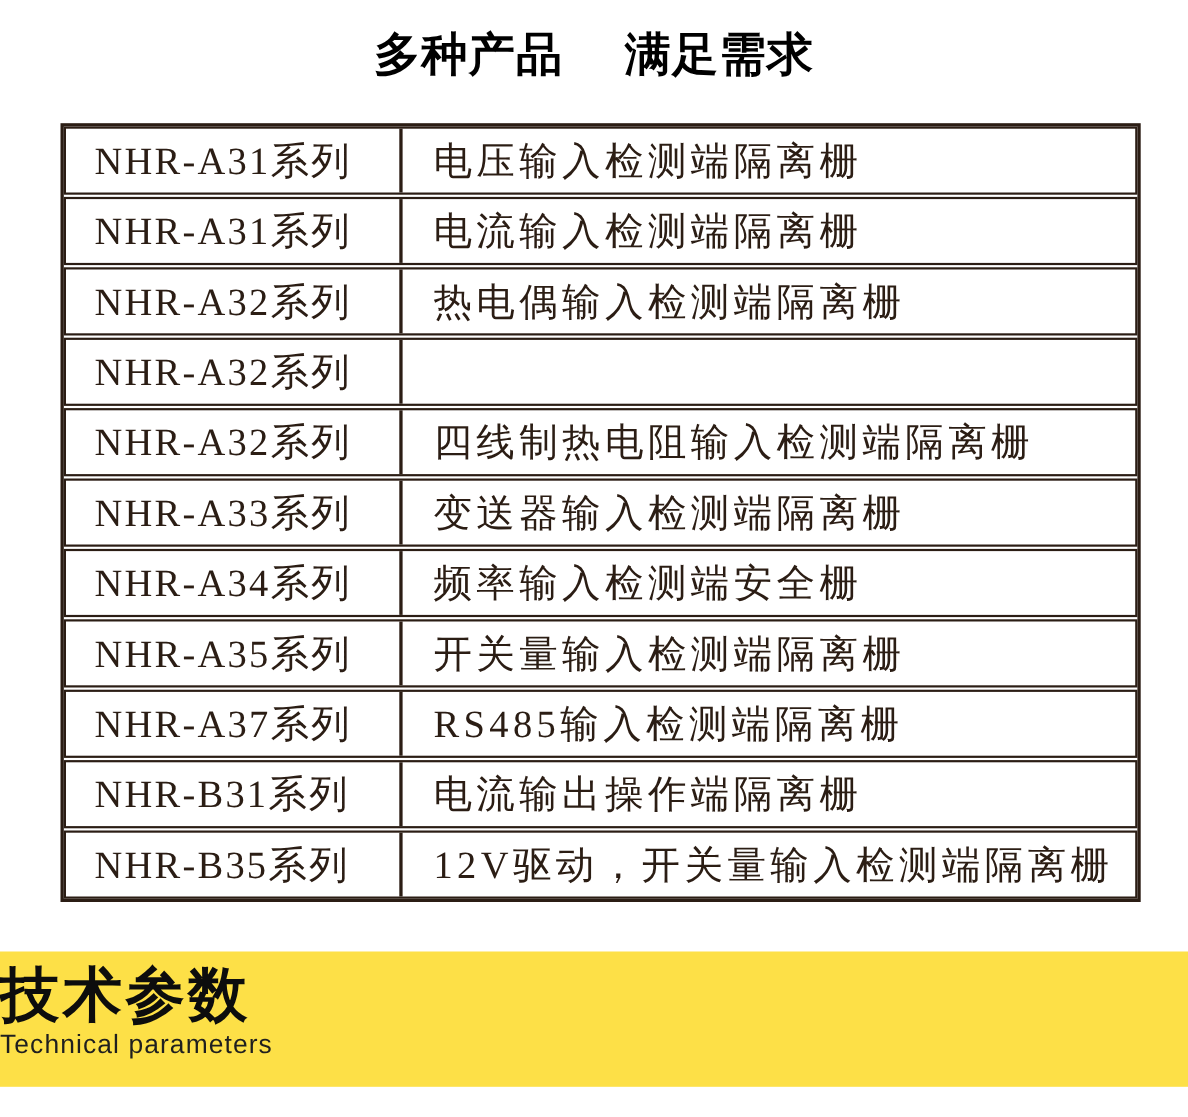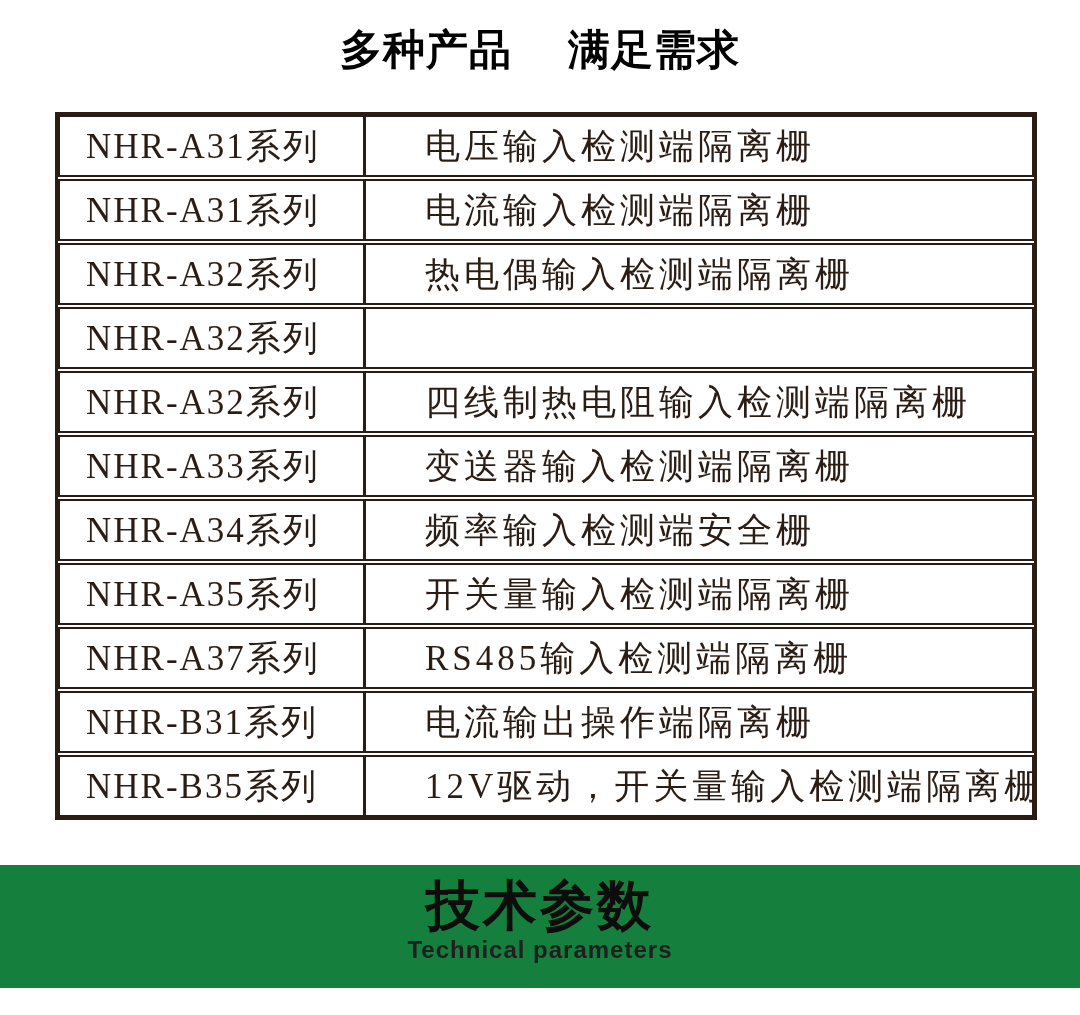--- a/index.html
+++ b/index.html
@@ -44,21 +44,20 @@
     box-sizing: border-box;
     border: 3px solid #2b1d14;
     background: #ffffff;
   }
   .table-row {
     display: flex;
     border: 2px solid #2b1d14;
     margin-bottom: 2px;           
     height: 58px;
     box-sizing: content-box;
-    gap: 31px;
   }
   .table-row:last-child {
     margin-bottom: 0;
   }
   .cell {
     display: flex;
     align-items: center;
     font-family: "Liberation Serif", "DejaVu Serif", serif;
     color: #2b1d14;
     font-size: 35px;
@@ -79,37 +78,37 @@
     letter-spacing: 4px;
   }
 
   
   .section-banner {
     position: absolute;
     left: 0;
     top: 865px;
     width: 1080px;
     height: 123px;
-    background: #15803d;
-    text-align: center;
+    background: #fde047;
+    text-align: left;
     box-sizing: border-box;
     padding-top: 11px;
   }
   .section-banner-title {
     font-family: "Liberation Sans", "DejaVu Sans", sans-serif;
     font-weight: 900;
     font-size: 54px;
     line-height: 1.1;
     color: #0d0d0d;
     letter-spacing: 3px;
     margin: 0;
   }
   .section-banner-subtitle {
     font-family: "Liberation Sans", "DejaVu Sans", sans-serif;
-    font-weight: 700;
+    font-weight: 400;
     font-size: 24px;
     line-height: 1.0;
     color: #1f1f1f;
     letter-spacing: 1px;
     margin-top: 3px;
   }
 </style>
 </head>
 <body>
 

